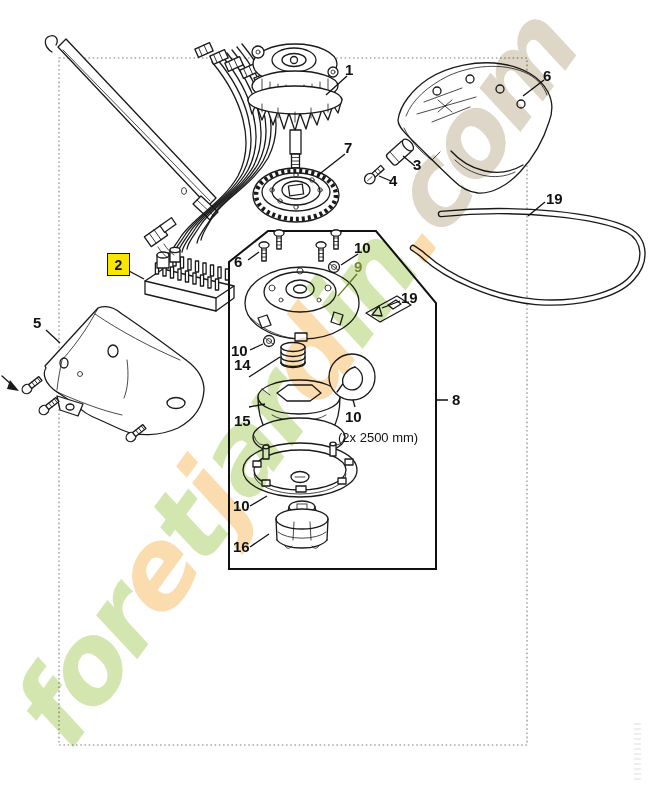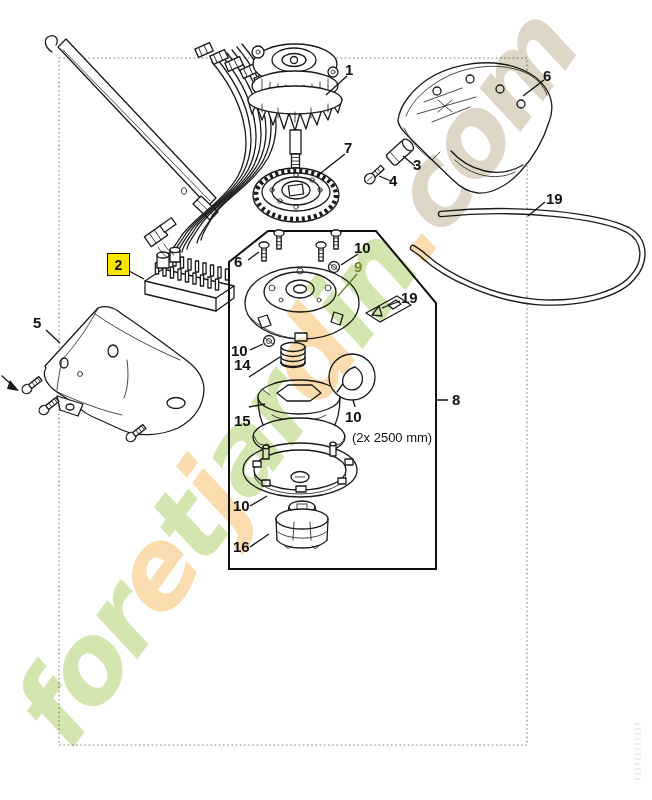--- a/index.html
+++ b/index.html
@@ -436,17 +436,17 @@
   <div class="plabel olive" style="left:354px;top:259px">9</div>
   <div class="plabel" style="left:354px;top:240px">10</div>
   <div class="plabel" style="left:231px;top:343px">10</div>
   <div class="plabel" style="left:401px;top:290px">19</div>
   <div class="plabel" style="left:233px;top:498px">10</div>
   <div class="plabel" style="left:234px;top:254px">6</div>
   <div class="plabel" style="left:234px;top:357px">14</div>
   <div class="plabel" style="left:234px;top:413px">15</div>
   <div class="plabel" style="left:233px;top:539px">16</div>
   <div class="plabel" style="left:345px;top:409px">10</div>
-  <div class="pnote" style="left:352px;top:430px">(2x 2500 mm)</div>
+  <div class="pnote" style="left:338px;top:430px">(2x 2500 mm)</div>
   <div class="plabel" style="left:546px;top:191px">19</div>
 
   <div class="edgecode"></div>
 </div>
 
 </body></html>

